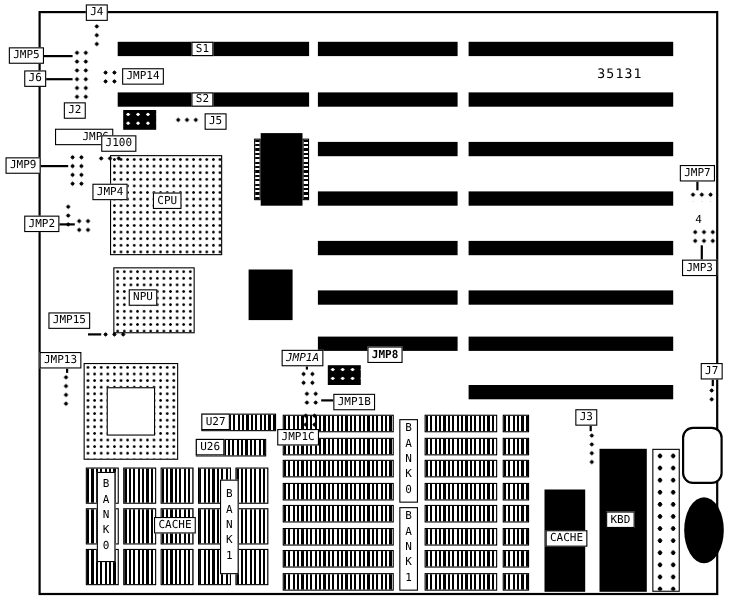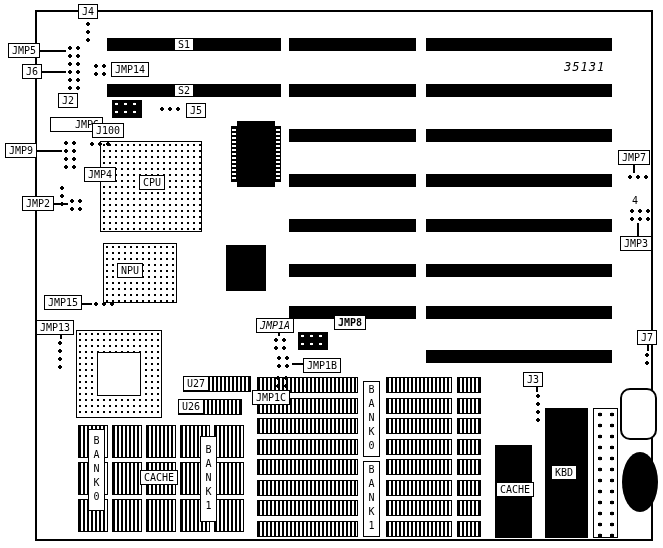--- a/index.html
+++ b/index.html
@@ -87,21 +87,21 @@
       <div class="chip-h" style="left: 386px; top: 480px; width: 66px; height: 16px;"></div>
       <div class="chip-h" style="left: 457px; top: 480px; width: 24px; height: 16px;"></div>
       <div class="chip-h" style="left: 257px; top: 500px; width: 101px; height: 16px;"></div>
       <div class="chip-h" style="left: 386px; top: 500px; width: 66px; height: 16px;"></div>
       <div class="chip-h" style="left: 457px; top: 500px; width: 24px; height: 16px;"></div>
       <div class="chip-h" style="left: 257px; top: 521px; width: 101px; height: 16px;"></div>
       <div class="chip-h" style="left: 386px; top: 521px; width: 66px; height: 16px;"></div>
       <div class="chip-h" style="left: 457px; top: 521px; width: 24px; height: 16px;"></div>
     </div>
 
-  <div class="text" style="left:564px;top:60px;font-style:italic;">35131</div>
+  <div class="text" style="left:543px;top:60px;">35131</div>
 
   <div class="lbl" style="left:174px;top:38px;height:13px;">S1</div>
   <div class="lbl" style="left:174px;top:84px;height:13px;">S2</div>
 
   <div class="pga" style="left:100px;top:141px;width:102px;height:91px;"></div>
   <div class="lbl" style="left:139px;top:175px;">CPU</div>
 
   <div class="pga" style="left:103px;top:243px;width:74px;height:60px;"></div>
   <div class="lbl" style="left:117px;top:263px;">NPU</div>
 
@@ -180,21 +180,21 @@
 
   <div class="text small" style="left:632px;top:195px;">4</div>
   <div class="pins" style="left:628px;top:207px;width:24px;height:16px;"></div>
   <div class="line" style="left:637px;top:223px;width:2px;height:13px;"></div>
   <div class="lbl" style="left:620px;top:236px;">JMP3</div>
 
   <div class="lbl" style="left:637px;top:330px;">J7</div>
   <div class="line" style="left:647px;top:345px;width:2px;height:6px;"></div>
   <div class="pins" style="left:643px;top:351px;width:8px;height:16px;"></div>
 
-  <div class="lbl" style="left:44px;top:295px;text-align:right;">JMP15</div>
+  <div class="lbl" style="left:44px;top:284px;text-align:right;">JMP15</div>
   <div class="line" style="left:80px;top:303px;width:12px;height:2px;"></div>
   <div class="pins" style="left:92px;top:300px;width:24px;height:8px;"></div>
 
   <div class="lbl" style="left:36px;top:320px;">JMP13</div>
   <div class="line" style="left:60px;top:335px;width:2px;height:4px;"></div>
   <div class="pins" style="left:56px;top:339px;width:8px;height:32px;"></div>
 
   <div class="lbl" style="left:256px;top:318px;font-style:italic;">JMP1A</div>
   <div class="line" style="left:278px;top:333px;width:2px;height:3px;"></div>
   <div class="pins" style="left:272px;top:336px;width:16px;height:16px;"></div>

